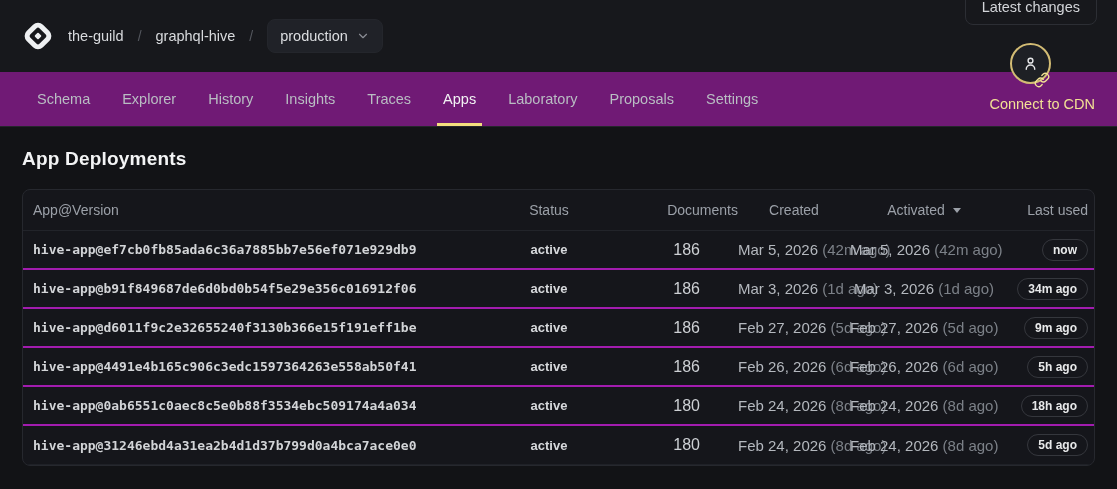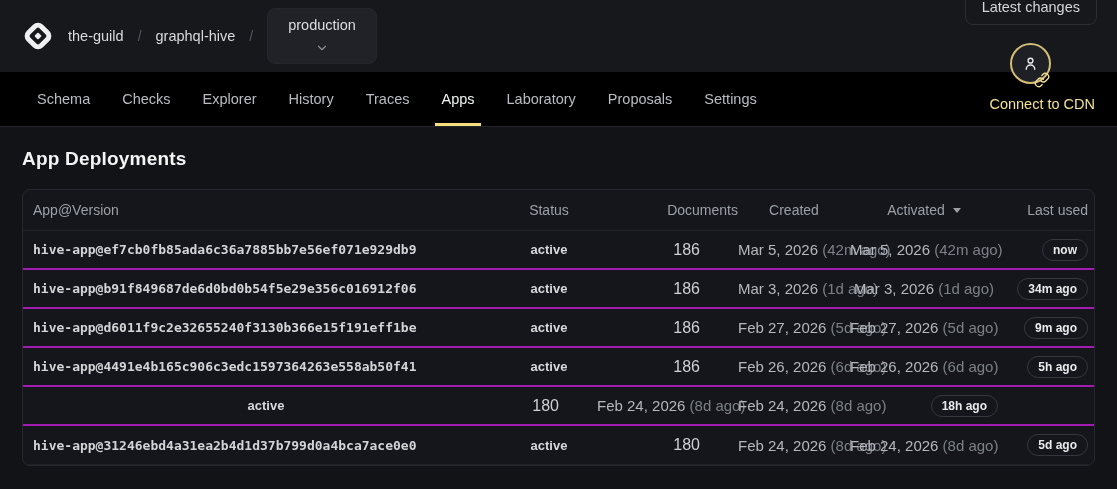--- a/index.html
+++ b/index.html
@@ -17,21 +17,21 @@
     display:flex; align-items:center;
     padding:0 20px;
   }
   .logo-wrap { width:36px; height:36px; display:flex; align-items:center; justify-content:center; cursor:pointer; }
   .crumbs { display:flex; align-items:center; gap:14px; margin-left:12px; font-size:14.5px; }
   .crumb { color:#d8dadd; cursor:pointer; }
   .crumb-sep { color:#55585f; font-size:14px; }
   .target-pill {
     display:flex; align-items:center; gap:8px;
     background:#202228; border:1px solid #24262c; border-radius:8px;
-    padding:8px 20px; color:#dcdee1; font-size:14.5px; cursor:pointer;flex-direction:column;
+    padding:8px 12px; color:#dcdee1; font-size:14.5px; cursor:pointer;
   }
   .chev { width:14px; height:14px; stroke:#8b8e95; fill:none; stroke-width:2; stroke-linecap:round; stroke-linejoin:round; }
   .topbar-right { margin-left:auto; display:flex; align-items:center; gap:18px;flex-direction:column; }
   .latest-btn {
     position:relative; background:transparent;
     border:1px solid #2c2e34; border-radius:8px;
     color:#d3d5d9; font-size:14.5px; font-family:inherit;
     padding:9px 16px; cursor:pointer;
   }
   .notif-dot {
@@ -40,21 +40,21 @@
     background:#b9a065;
   }
   .avatar {
     width:41px; height:41px; border-radius:50%;
     border:2px solid #d3bc74; background:#1e2025;
     display:flex; align-items:center; justify-content:center; cursor:pointer;
   }
 
   
   .navbar {
-    height:55px; background:#000000;
+    height:55px; background:#701a75;
     border-bottom:1px solid #24262b;
     display:flex; align-items:stretch;
     padding:0 22px 0 31px;
   }
   .tabs { display:flex; align-items:stretch; gap:20px; }
   .tab {
     background:none; border:none; font-family:inherit;
     font-size:14.5px; color:#b9bdc3; cursor:pointer;
     padding:0 6px; display:flex; align-items:center;
     border-bottom:3px solid transparent; border-top:3px solid transparent;
@@ -143,23 +143,23 @@
         <circle cx="12" cy="8" r="3.4"></circle>
           <path d="M6 20c0-3.3 2.7-6 6-6s6 2.7 6 6"></path>
       </svg>
     </div>
   </div>
 </header>
 
 <nav class="navbar">
   <div class="tabs">
       <button class="tab">Schema</button>
-      <button class="tab">Checks</button>
       <button class="tab">Explorer</button>
       <button class="tab">History</button>
+      <button class="tab">Insights</button>
       <button class="tab">Traces</button>
       <button class="tab active">Apps</button>
       <button class="tab">Laboratory</button>
       <button class="tab">Proposals</button>
       <button class="tab">Settings</button>
     </div>
   <button class="cdn-link">
     <svg width="16" height="16" viewBox="0 0 24 24">
       <path d="M10 13a5 5 0 0 0 7.54.54l3-3a5 5 0 0 0-7.07-7.07l-1.72 1.71"></path>
       <path d="M14 11a5 5 0 0 0-7.54-.54l-3 3a5 5 0 0 0 7.07 7.07l1.71-1.71"></path>
@@ -248,20 +248,21 @@
     <div class="cell-date">
       <span>Feb 26, 2026</span>
       <span class="ago">(6d ago)</span>
     </div>
     <div class="cell-lastused">
       <span class="badge">5h ago</span>
     </div>
   </div>
 
   <div class="trow tbody-row">
+    <div class="cell-app">hive-app@0ab6551c0aec8c5e0b88f3534ebc509174a4a034</div>
     <div class="cell-status">active</div>
     <div class="cell-docs">180</div>
     <div class="cell-date">
       <span>Feb 24, 2026</span>
       <span class="ago">(8d ago)</span>
     </div>
     <div class="cell-date">
       <span>Feb 24, 2026</span>
       <span class="ago">(8d ago)</span>
     </div>

